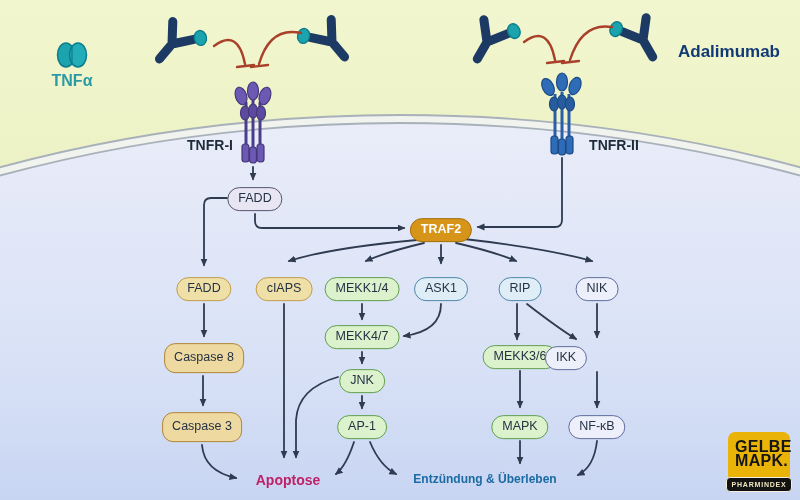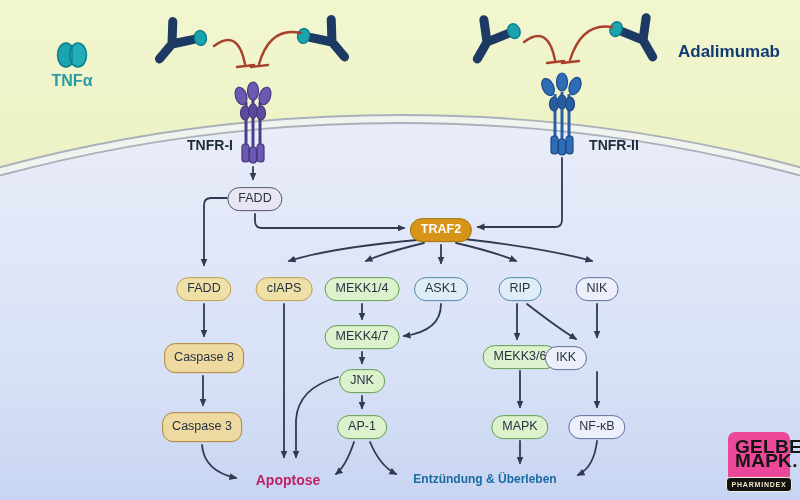--- a/index.html
+++ b/index.html
@@ -18,22 +18,22 @@
   .blue{background:#dfeef6;border-color:#4e85ab;}
   .pale{background:#edf0fa;border-color:#5f6d9d;}
   .lbl{position:absolute;z-index:3;transform:translate(-50%,-50%);
        font-weight:700;white-space:nowrap;}
   .lbl-tnfa{color:#2b9aa4;font-size:16px;}
   .lbl-receptor{color:#1d2b3a;font-size:14px;}
   .lbl-ada{color:#123a75;font-size:17px;}
   .lbl-apoptose{color:#bf2168;font-size:14px;}
   .lbl-survival{color:#1a6aa3;font-size:12px;}
   #logo{position:absolute;z-index:4;left:728px;top:432px;width:62px;}
-  #logo .ybox{background:#ec4899;border-radius:7px;padding:8px 0 14px 7px;
-       color:#151515;font-weight:700;font-size:19px;line-height:14px;letter-spacing:.3px;}
+  #logo .ybox{background:#eab308;border-radius:7px;padding:8px 0 14px 7px;
+       color:#151515;font-weight:700;font-size:16px;line-height:14px;letter-spacing:.3px;}
   #logo .strip{position:absolute;left:-2px;top:45px;width:64px;background:#121212;
        border:1px solid #f3efdc;border-radius:4px;color:#efe6c0;font-size:7px;
        font-weight:700;letter-spacing:.8px;text-align:center;line-height:13px;}
 </style>
 </head>
 <body>
 
 <svg id="bg-svg" width="800" height="500" viewBox="0 0 800 500">
   <defs>
     <linearGradient id="topGrad" x1="0" y1="0" x2="0" y2="1">

